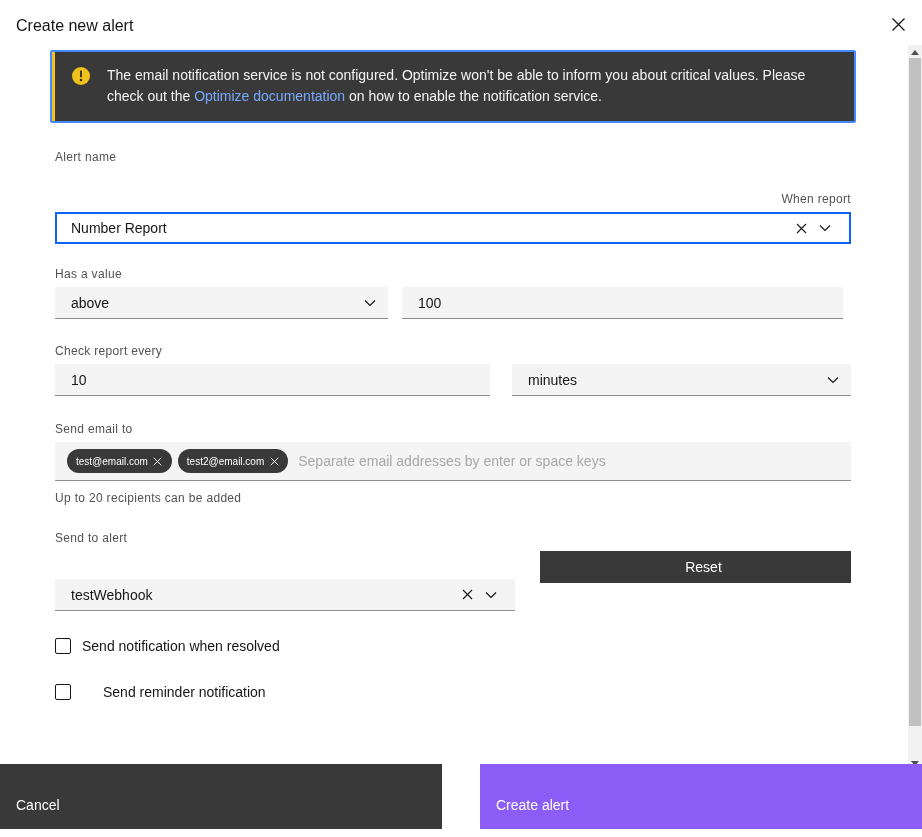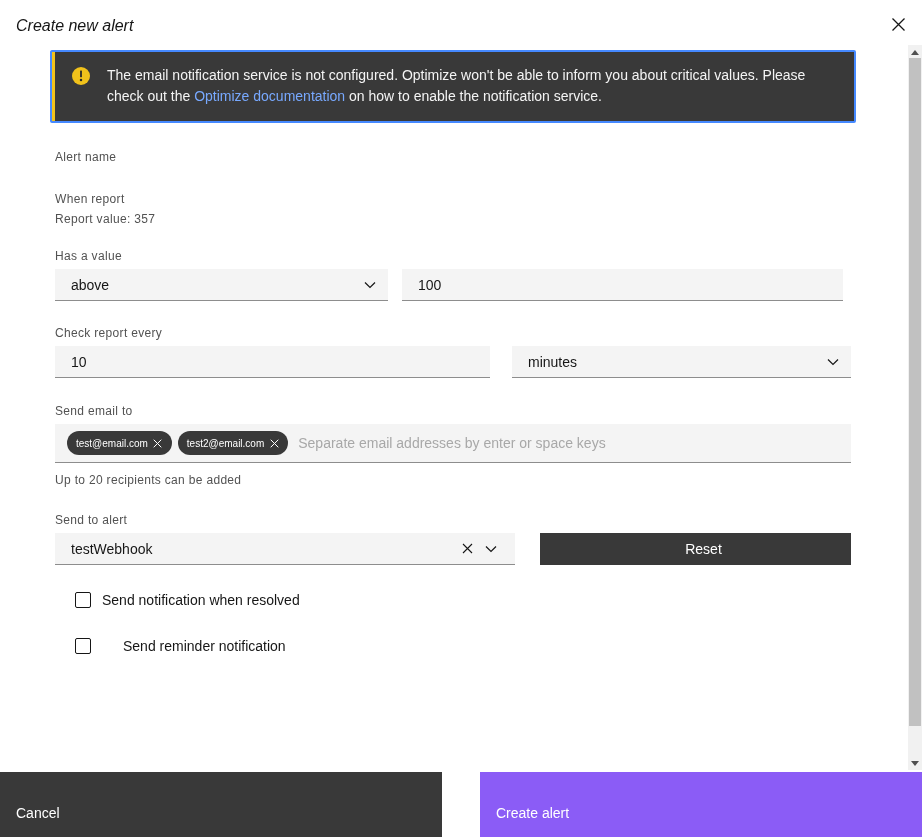--- a/index.html
+++ b/index.html
@@ -1,21 +1,21 @@
 <!DOCTYPE html>
 <html><head>
 <meta charset="utf-8">
 <style>
   * { margin:0; padding:0; box-sizing:border-box; }
   html,body { width:922px; height:837px; background:#ffffff;
     font-family:"Liberation Sans", sans-serif; color:#161616; overflow:hidden; }
   .modal { position:relative; width:922px; height:837px; background:#fff; }
 
   
-  .modal-header { position:absolute; top:0; left:0; right:0; height:45px;font-style:italic; }
+  .modal-header { position:absolute; top:0; left:0; right:0; height:45px; }
   .modal-title { position:absolute; top:17px; left:16px; font-size:16px; font-weight:400; color:#161616; }
   .close-btn { position:absolute; top:8px; right:8px; width:32px; height:32px; background:transparent;
     border:none; cursor:pointer; display:flex; align-items:center; justify-content:center; }
 
   
   .modal-body { position:absolute; top:45px; left:0; width:908px; bottom:65px;
     padding:5px 52px 0 50px; overflow:hidden; }
 
   
   .notification { border:2px solid #4589ff; border-radius:2px; }
@@ -48,41 +48,41 @@
     border-bottom:1px solid #8d8d8d; height:39px; padding:0 16px 0 12px; }
   .tag { display:inline-flex; align-items:center; background:#393939; color:#ffffff; height:24px;
     border-radius:12px; padding:0 4px 0 9px; font-size:10px; white-space:nowrap; }
   .tag-close { background:transparent; border:none; cursor:pointer; width:20px; height:20px;
     display:flex; align-items:center; justify-content:center; border-radius:50%; }
   .mi-placeholder { font-size:14px; color:#a8a8a8; margin-left:4px; white-space:nowrap; }
 
   .reset-btn { background:#393939; color:#ffffff; border:none; cursor:pointer; height:32px;
     font-family:"Liberation Sans", sans-serif; font-size:14px; text-align:center; padding:0 0 0 16px; }
 
-  .checkbox-row { display:flex; align-items:flex-end; gap:11px; cursor:pointer;margin-left:20px; }
+  .checkbox-row { display:flex; align-items:flex-end; gap:11px; cursor:pointer; }
   .checkbox-box { width:16px; height:16px; border:1px solid #161616; border-radius:2px; background:#fff; flex:0 0 auto; }
   .checkbox-label { font-size:14px; color:#161616; }
 
   
-  .modal-footer { position:absolute; left:0; bottom:0; width:922px; height:65px; display:flex;gap:38px; }
+  .modal-footer { position:absolute; left:0; bottom:0; width:922px; height:73px; display:flex;gap:38px; }
   .footer-btn { width:50%; height:65px; border:none; cursor:pointer; text-align:left;
     font-family:"Liberation Sans", sans-serif; font-size:14px; color:#ffffff; padding:16px 0 0 16px;
     display:block; vertical-align:top; }
   .btn-secondary { background:#393939; }
   .btn-primary { background:#8b5cf6; }
 
   
   .scrollbar { position:absolute; top:45px; right:0; width:14px; height:725px; background:#f1f1f1; }
   .sb-arrow { position:absolute; left:0; width:14px; height:14px; display:flex; align-items:center; justify-content:center; }
   .sb-up { top:0; } .sb-down { bottom:0; }
   .tri-up { width:0; height:0; border-left:4px solid transparent; border-right:4px solid transparent; border-bottom:5px solid #505050; }
   .tri-down { width:0; height:0; border-left:4px solid transparent; border-right:4px solid transparent; border-top:5px solid #505050; }
   .sb-thumb { position:absolute; top:13px; left:1px; width:12px; height:668px; background:#c1c1c1; }
 
-  .mt27 { margin-top:27px; } .mt28 { margin-top:28px; } .mt23 { margin-top:23px; }
+  .mt27 { margin-top:27px; } .mt28 { margin-top:28px;text-align:right; } .mt23 { margin-top:23px; }
   .mt25 { margin-top:25px; } .mt26 { margin-top:26px; } .mt30 { margin-top:30px;gap:32px; }
   .mt6 { margin-top:6px; } .mt10 { margin-top:10px; }
 </style>
 </head>
 <body>
 
 <div class="modal">
 
   <div class="modal-header">
     <div class="modal-title">Create new alert</div>
@@ -104,21 +104,33 @@
         </svg>
         <div class="notification-text"><span>The email notification service is not configured. Optimize won't be able to inform you about critical values. Please check out the </span><a>Optimize documentation</a><span> on how to enable the notification service.</span></div>
       </div>
     </div>
 
     <div class="form">
 
       <label class="field-label mt27">Alert name</label>
 
       <label class="field-label mt28">When report</label>
-      <div class="helper-text mt6">Report value: 357</div>
+      <div class="combo focused">
+        <span class="combo-value">Number Report</span>
+        <button class="icon-btn">
+          <svg width="11" height="11" viewBox="0 0 11 11">
+            <path d="M1 1l9 9M10 1l-9 9" stroke="#161616" stroke-width="1.1" fill="none"></path>
+          </svg>
+        </button>
+        <button class="icon-btn">
+          <svg width="12" height="8" viewBox="0 0 12 8">
+            <path d="M1 1.5l5 5 5-5" stroke="#161616" stroke-width="1.2" fill="none"></path>
+          </svg>
+        </button>
+      </div>
 
       <label class="field-label mt23">Has a value</label>
       <div class="row" style="gap:14px;">
         <div class="combo" style="width:333px;">
           <span class="combo-value">above</span>
           <svg width="12" height="8" viewBox="0 0 12 8">
             <path d="M1 1.5l5 5 5-5" stroke="#161616" stroke-width="1.2" fill="none"></path>
           </svg>
         </div>
         <input class="text-input h32" style="width: 441px;" type="text" value="100">
@@ -152,21 +164,21 @@
               <path d="M.7.7l7.6 7.6M8.3.7L.7 8.3" stroke="#ffffff" stroke-width="1" fill="none"></path>
             </svg>
           </button>
         </span>
         <span class="mi-placeholder">Separate email addresses by enter or space keys</span>
       </div>
       <div class="helper-text mt10">Up to 20 recipients can be added</div>
 
       <label class="field-label mt26">Send to alert</label>
       <div class="row" style="gap:25px;">
-        <div class="combo" style="width:460px;">
+        <div class="combo" style="width:460px;margin-top:28px;">
           <span class="combo-value">testWebhook</span>
           <button class="icon-btn">
             <svg width="11" height="11" viewBox="0 0 11 11">
               <path d="M1 1l9 9M10 1l-9 9" stroke="#161616" stroke-width="1.1" fill="none"></path>
             </svg>
           </button>
           <button class="icon-btn">
             <svg width="12" height="8" viewBox="0 0 12 8">
               <path d="M1 1.5l5 5 5-5" stroke="#161616" stroke-width="1.2" fill="none"></path>
             </svg>

